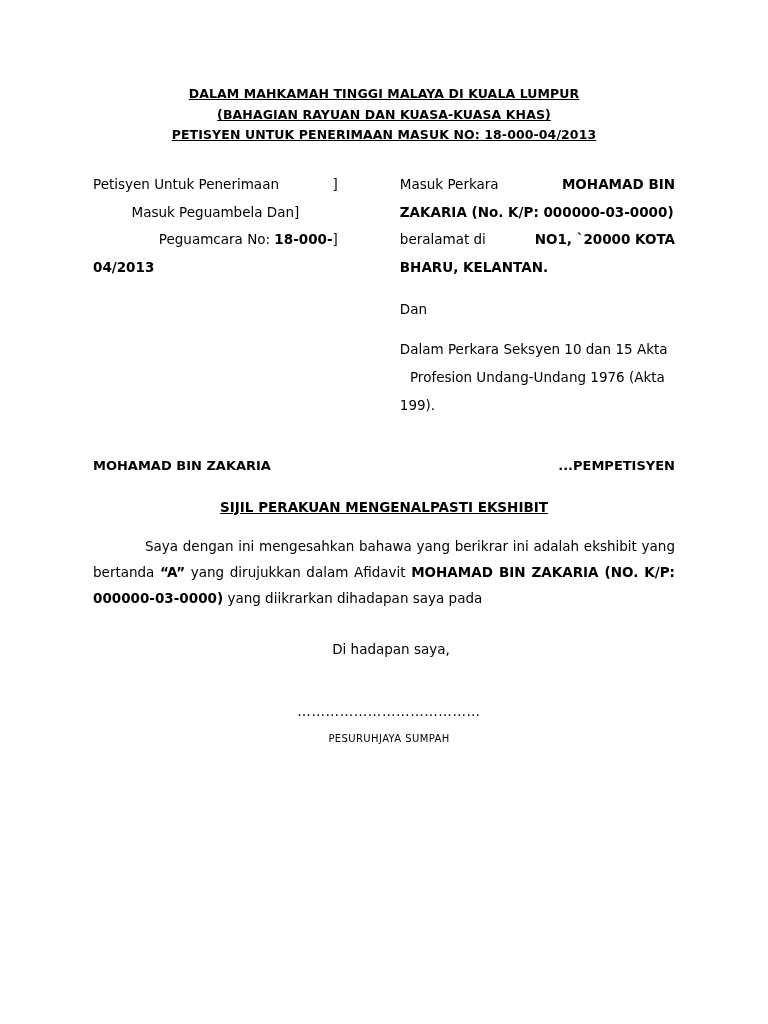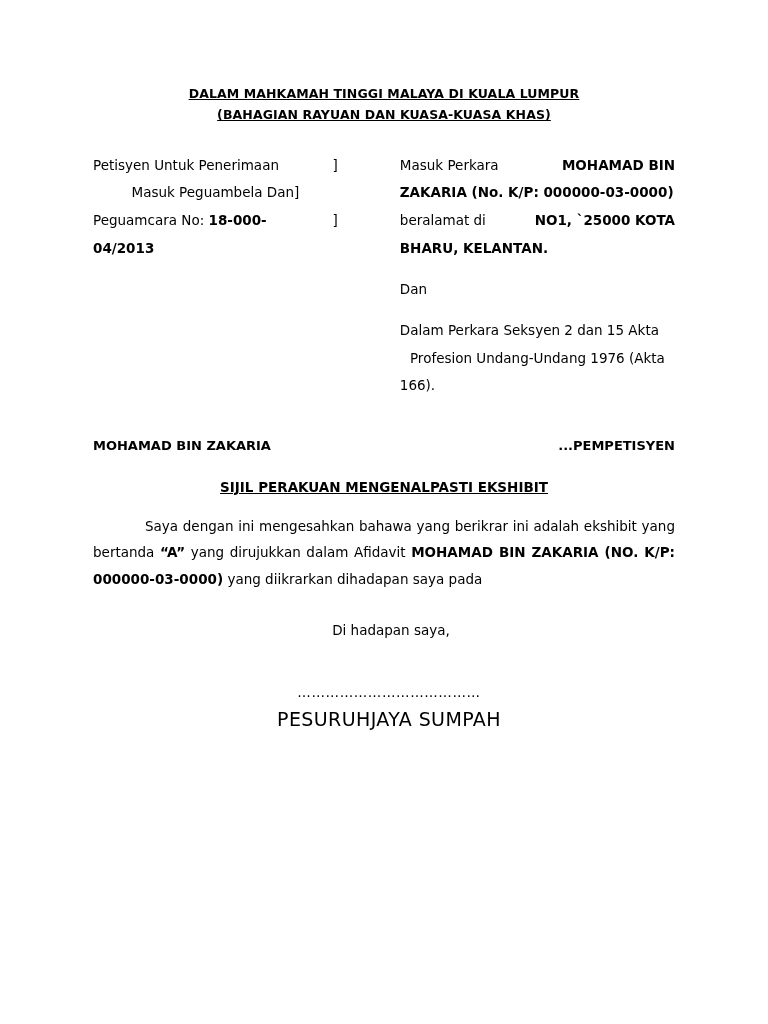--- a/index.html
+++ b/index.html
@@ -123,92 +123,95 @@
     padding-left: 14px;
   }
   .sigline {
     margin-top: 46px;
     text-align: center;
     font-size: 13.5px;
     letter-spacing: 0.6px;
     padding-left: 10px;
   }
   .sigcaption {
-    margin-top: 8px;
-    text-align: center;
-    font-size: 19px;
+    margin-top: 14px;
+    text-align: center;
+    font-size: 10px;
     letter-spacing: 0.4px;
     padding-left: 10px;
   }
 </style>
 </head>
 <body>
 
 <div class="page">
   <div class="content">
 
     <div class="heading">
       <div class="heading-row">
         <span class="line">DALAM MAHKAMAH TINGGI MALAYA DI KUALA LUMPUR</span>
       </div>
       <div class="heading-row tight">
         <span class="line">(BAHAGIAN RAYUAN DAN KUASA-KUASA KHAS)</span>
       </div>
+      <div class="heading-row tight">
+        <span class="line">PETISYEN UNTUK PENERIMAAN MASUK NO: 18-000-04/2013</span>
+      </div>
     </div>
 
     <div class="titleblock">
 
       <div class="col-left">
         <div class="para">
           <div style="display:flex; justify-content:space-between;">
             <span>Petisyen Untuk Penerimaan</span>
             <span>]</span>
           </div>
           <div style="display:flex; justify-content:center;">
             <span>Masuk Peguambela Dan</span>
             <span>]</span>
           </div>
-          <div style="display:flex; justify-content:space-between;">
+          <div style="display:flex; justify-content:flex-end;">
             <span><span>Peguamcara No: </span><b>18-000-</b></span>
             <span>]</span>
           </div>
           <div>
             <b>04/2013</b>
           </div>
         </div>
       </div>
 
       <div class="col-right">
         <div class="para">
           <div style="display:flex; justify-content:space-between;">
             <span>Masuk Perkara </span>
             <b>MOHAMAD BIN</b>
           </div>
           <div>
             <b>ZAKARIA (No. K/P: 000000-03-0000)</b>
           </div>
           <div style="display:flex; justify-content:space-between;">
             <span>beralamat di </span>
-            <b>NO1, `25000 KOTA</b>
+            <b>NO1, `20000 KOTA</b>
           </div>
           <div>
             <b>BHARU, KELANTAN.</b>
           </div>
         </div>
 
         <div class="para spacer-dan">Dan</div>
 
         <div class="para spacer-blk">
           <div style="display:flex; justify-content:space-between;">
-            <span>Dalam Perkara Seksyen 2 dan 15 Akta</span>
+            <span>Dalam Perkara Seksyen 10 dan 15 Akta</span>
           </div>
           <div style="display:flex; justify-content:center;">
             <span>Profesion Undang-Undang 1976 (Akta</span>
           </div>
-          <div>166).</div>
+          <div>199).</div>
         </div>
       </div>
     </div>
 
     <div class="petitioner-row">
       <span>MOHAMAD BIN ZAKARIA</span>
       <span>...PEMPETISYEN</span>
     </div>
 
     <div class="cert-title">

